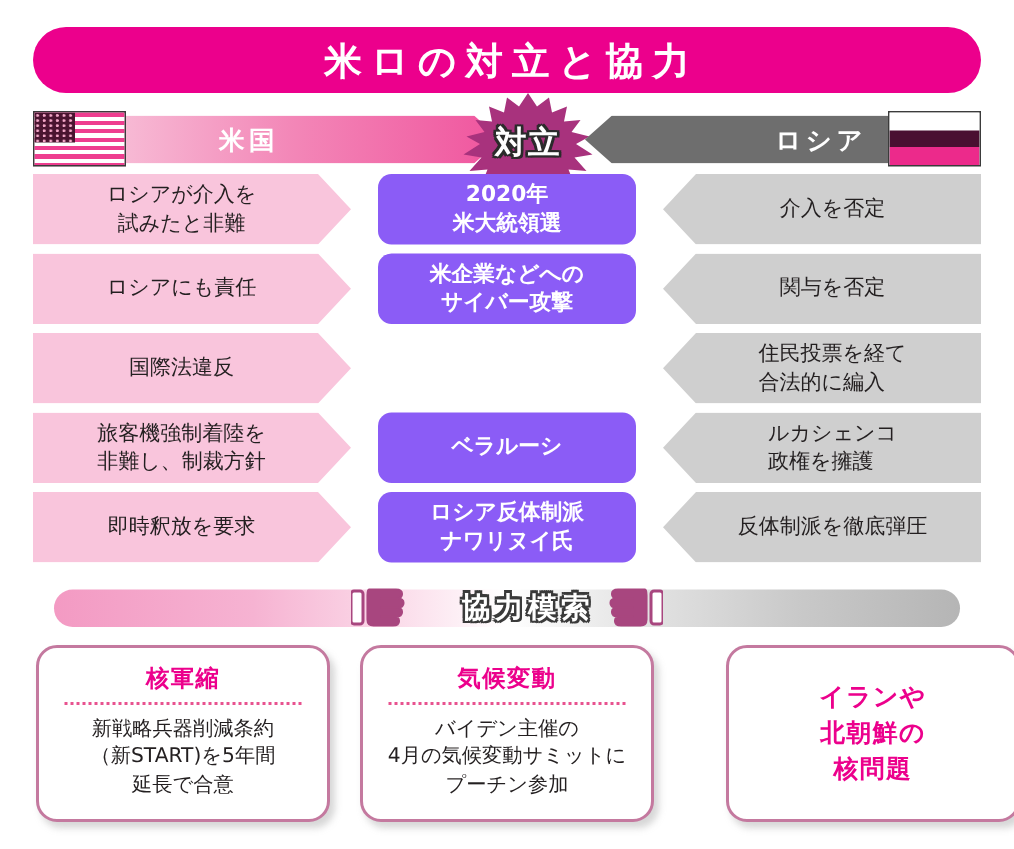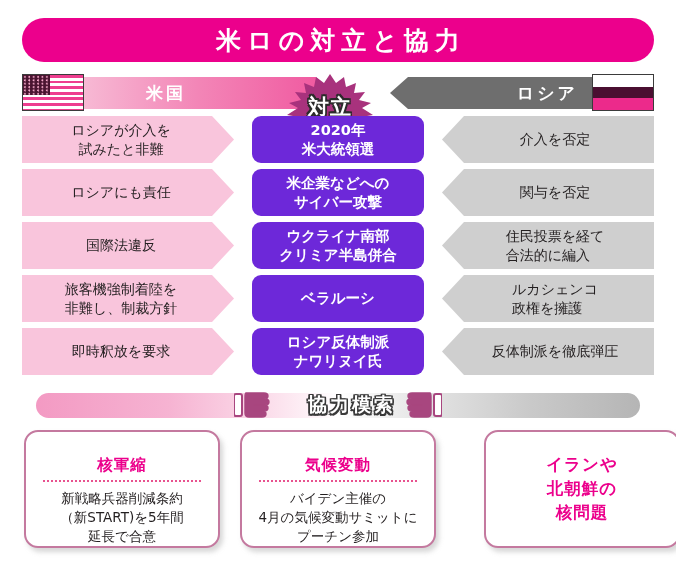--- a/index.html
+++ b/index.html
@@ -99,22 +99,22 @@
     clip-path: polygon(18px 0, 100% 0, 100% 100%, 18px 100%, 0 50%);
     display: flex; align-items: center; justify-content: flex-end;
   }
   #bar-ru .band-label {
     color: #ffffff; font-size: 17px; font-weight: bold;
     letter-spacing: 3px; margin-right: 58px;
   }
 
   #burst {
     position: absolute;
-    left: 282px; top: -6px;
-    width: 96px; height: 66px; margin-top: 12px;
+    left: 304px; top: -6px;
+    width: 96px; height: 66px;
   }
   #burst svg { display: block; width: 96px; height: 66px; }
   #burst .burst-label {
     position: absolute;
     left: 0; top: 0; width: 96px; height: 66px;
     display: flex; align-items: center; justify-content: center;
     font-size: 21px; font-weight: bold; color: #ffffff;
     letter-spacing: 1px;
     text-shadow:
       -1.6px -1.6px 0 #2b2b2b,  1.6px -1.6px 0 #2b2b2b,
@@ -139,21 +139,21 @@
     display: flex; align-items: center; justify-content: center;
   }
   .left-arrow .cell-text {
     font-size: 14px; line-height: 1.35; text-align: center;
     color: #231f20; padding-right: 14px;
   }
   .mid-box {
     position: absolute;
     left: 252px; top: 0;
     width: 172px; height: 47px;
-    background: #6d28d9;
+    background: #8b5cf6;
     border-radius: 9px;
     display: flex; align-items: center; justify-content: center;
   }
   .mid-box .cell-text {
     font-size: 14.5px; font-weight: bold; line-height: 1.3;
     text-align: center; color: #ffffff;
   }
   .right-arrow {
     position: absolute;
     left: 442px; top: 0;
@@ -210,21 +210,21 @@
   .coop-card {
     position: absolute;
     top: 0;
     width: 196px; height: 118px;
     border: 2.2px solid #c4799f;
     border-radius: 14px;
     background: #ffffff;
     box-shadow: 3px 4px 5px rgba(150,150,150,0.38);
     box-sizing: border-box;
     display: flex; flex-direction: column;
-    align-items: center; justify-content: flex-end;
+    align-items: center; justify-content: flex-start;
     padding-top: 11px;
   }
   #coop-card-0 { left: 24px; }
   #coop-card-1 { left: 240px; }
   #coop-card-2 { left: 484px; justify-content: center; padding-top: 0; }
   .coop-card .card-title {
     font-size: 15.5px; font-weight: bold; color: #ec008c;
     letter-spacing: 1px; line-height: 1.2;
   }
   .coop-card .card-divider {
@@ -301,23 +301,20 @@
       <div class="cell-text">米企業などへの<br>サイバー攻撃</div>
     </div>
     <div class="right-arrow">
       <div class="cell-text">関与を否定</div>
     </div>
   </div>
 
   <div class="cmp-row">
     <div class="left-arrow">
       <div class="cell-text">国際法違反</div>
-    </div>
-    <div class="mid-box">
-      <div class="cell-text">ウクライナ南部<br>クリミア半島併合</div>
     </div>
     <div class="right-arrow">
       <div class="cell-text">住民投票を経て<br>合法的に編入</div>
     </div>
   </div>
 
   <div class="cmp-row">
     <div class="left-arrow">
       <div class="cell-text">旅客機強制着陸を<br>非難し、制裁方針</div>
     </div>

